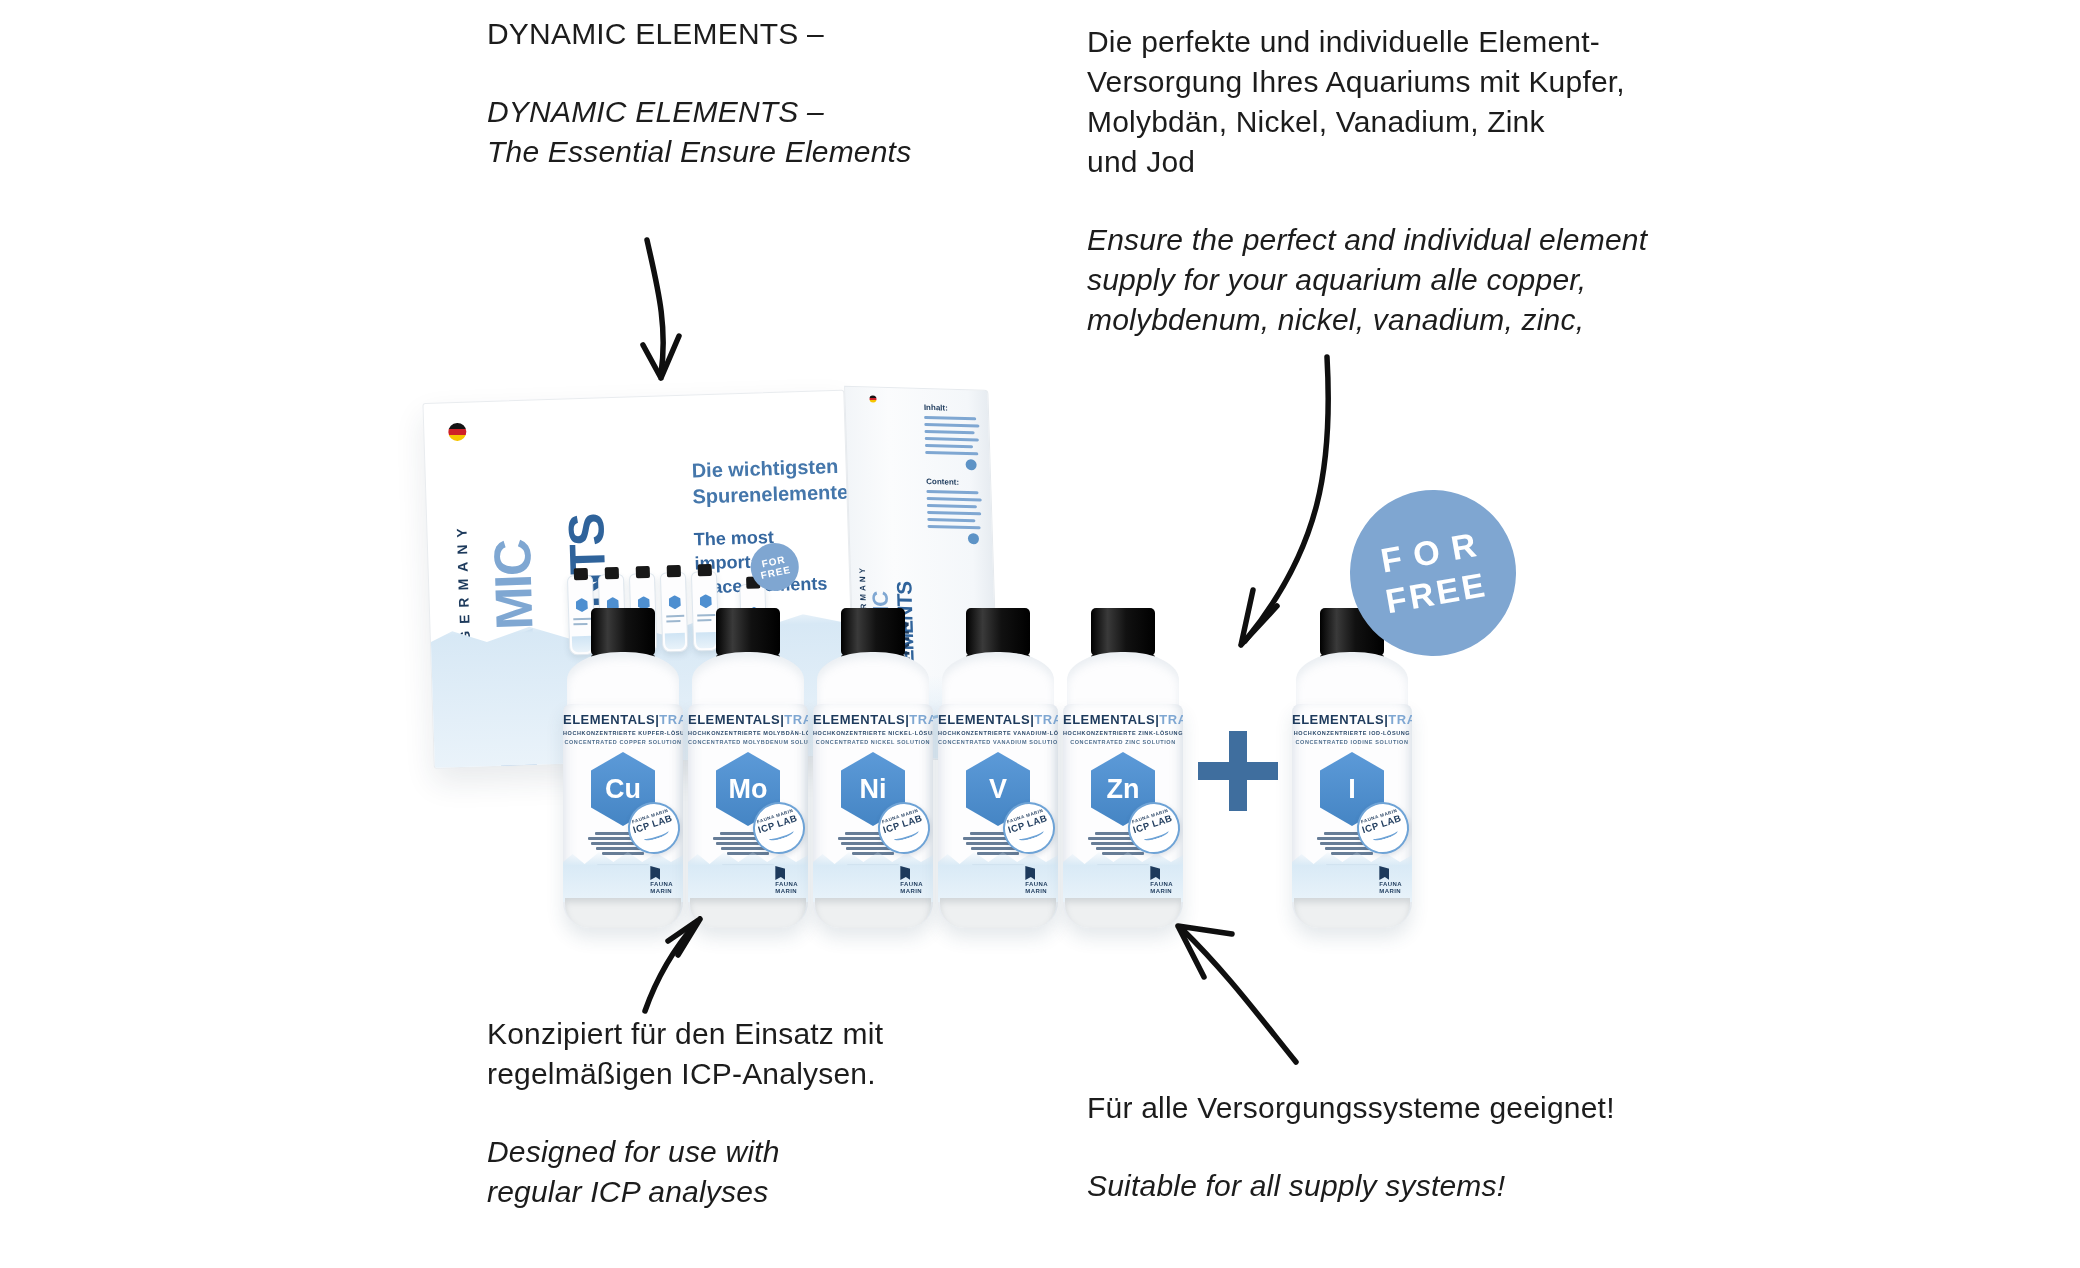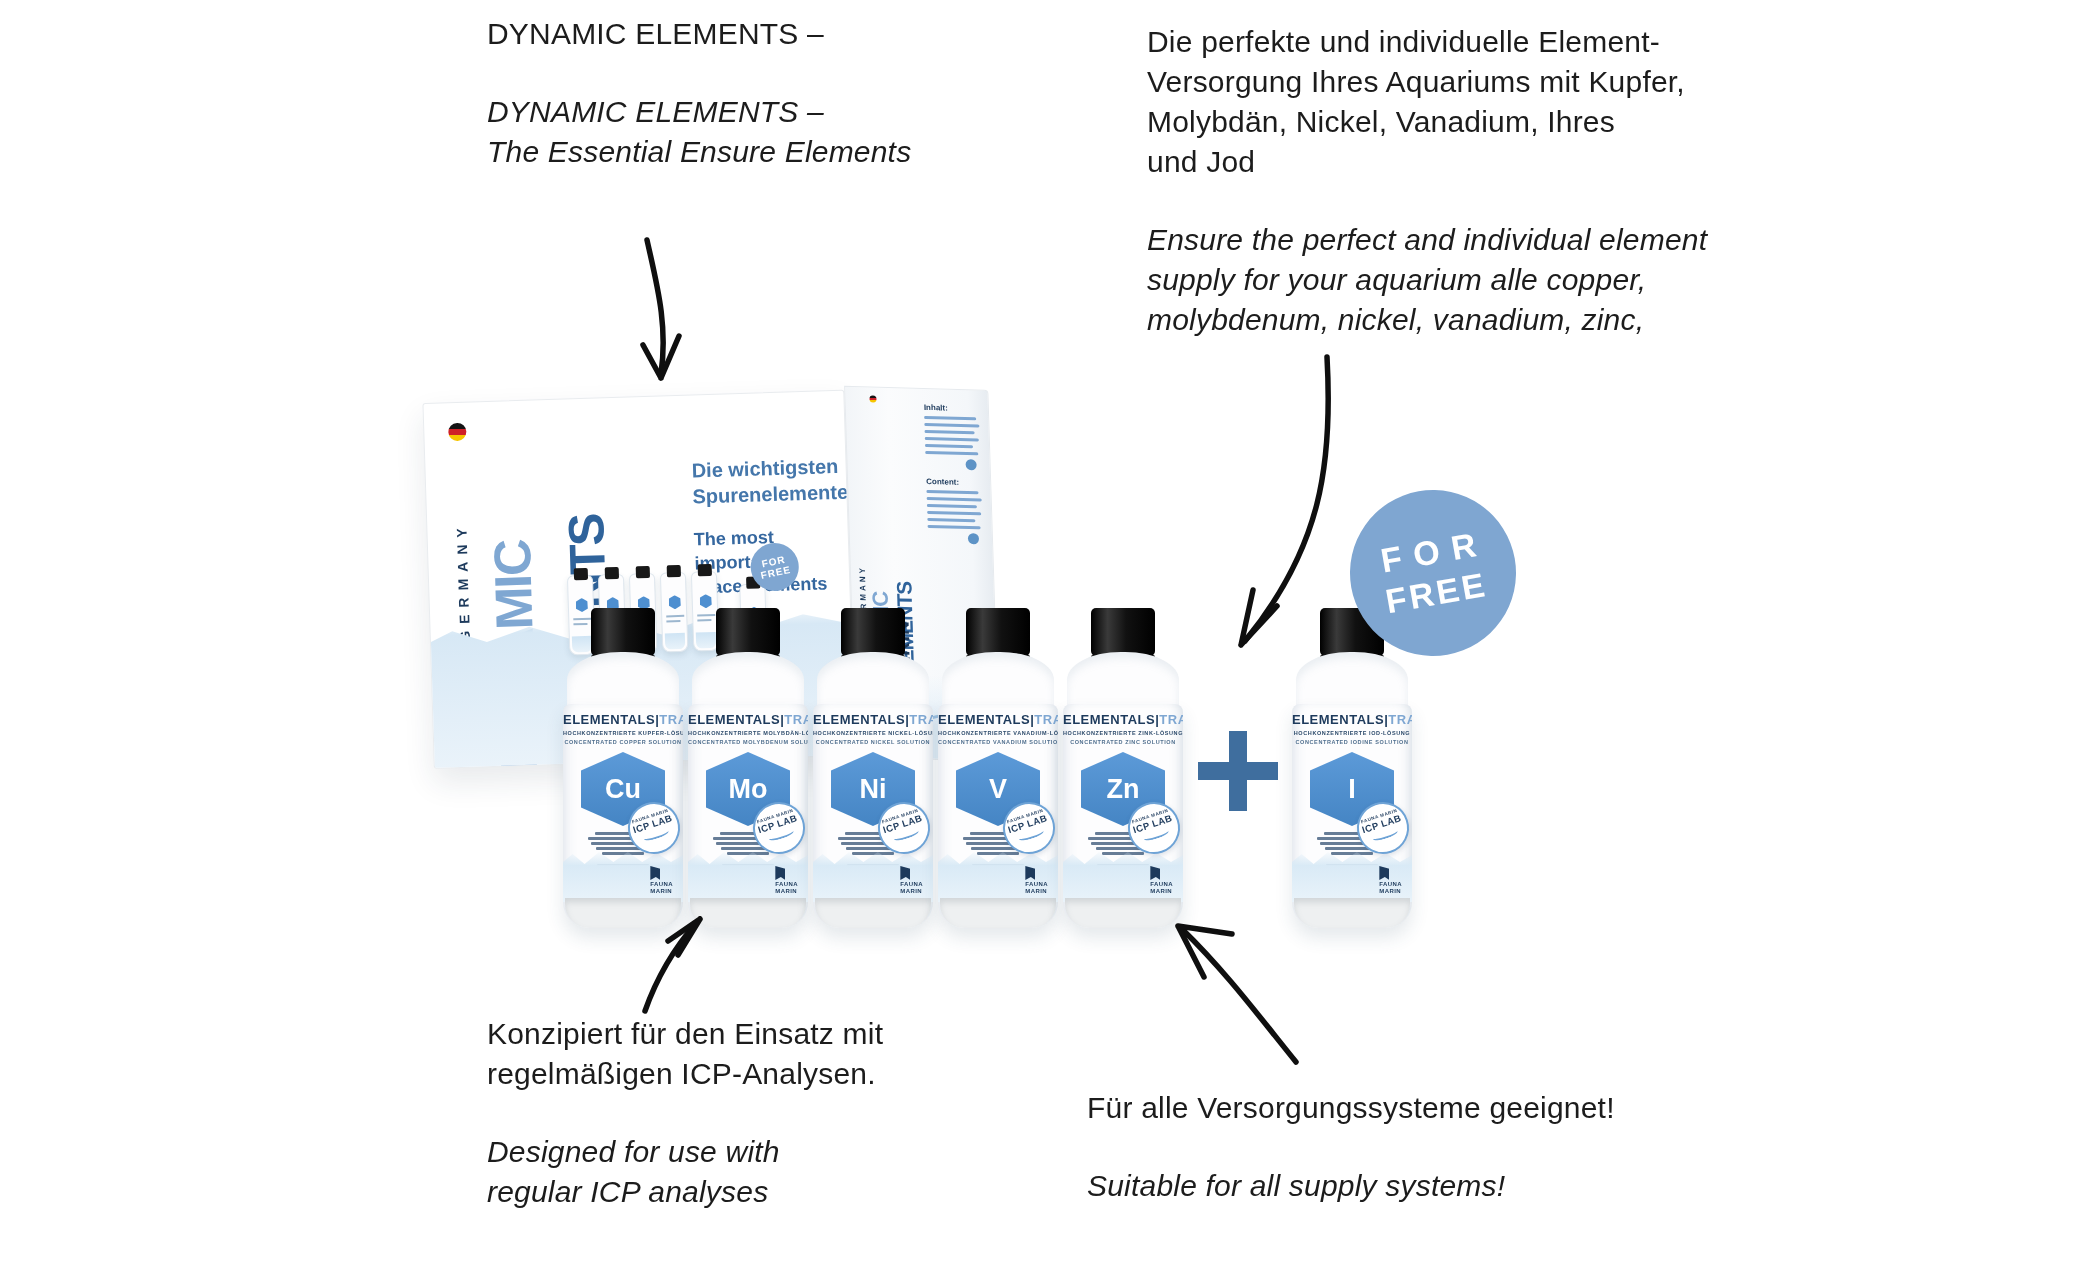--- a/index.html
+++ b/index.html
@@ -91,21 +91,21 @@
       border-radius:48% 48% 0 0; box-shadow:inset 0 6px 8px rgba(150,170,190,.18); }
   .body { position:absolute; left:0; top:96px; width:120px; height:224px; background:#fdfdfe;
       border-radius:8px 8px 26px 26px; overflow:hidden;
       box-shadow:inset 10px 0 12px -8px rgba(120,145,170,.25), inset -10px 0 12px -8px rgba(120,145,170,.3),
                  0 10px 18px rgba(40,70,100,.12); }
   .lbl-head { margin-top:8px; text-align:center; white-space:nowrap; font-weight:800; font-size:13px;
       letter-spacing:.5px; color:#1d3a5c; overflow:hidden; }
   .lbl-head .trace { color:#7fa7d2; font-weight:700; }
   .lbl-sub { text-align:center; white-space:nowrap; overflow:hidden; font-size:5.5px; letter-spacing:.6px;
       color:#2c4a6b; margin-top:3px; font-weight:700; }
-  .hex { position:relative; margin:7px auto 0; width:84px; height:74px;
+  .hex { position:relative; margin:7px auto 0; width:64px; height:74px;
       background:linear-gradient(to bottom,#5c9ad8,#4585c4);
       clip-path:polygon(50% 0,100% 25%,100% 75%,50% 100%,0 75%,0 25%);
       display:flex; align-items:center; justify-content:center; }
   .hex span { color:#fff; font-weight:700; font-size:27px; letter-spacing:0; }
   .icp { position:absolute; right:3px; top:98px; width:52px; height:52px; border:2px solid #6ea3d6;
       border-radius:50%; background:#fff; transform:rotate(-18deg); z-index:3; text-align:center;
       box-shadow:0 2px 5px rgba(40,70,100,.15); }
   .icp .fm { font-size:4.5px; font-weight:700; color:#1d3a5c; letter-spacing:.6px; margin-top:9px; }
   .icp .lab { font-size:9.5px; font-weight:800; color:#1d3a5c; letter-spacing:.4px; }
   .icp .wave { width:26px; height:8px; margin:2px auto 0; border-bottom:2px solid #6ea3d6; border-radius:50%; }
@@ -140,24 +140,24 @@
 
 <div class="canvas">
 
   <div class="tb" style="left:487px; top:14px;">
     <p>DYNAMIC ELEMENTS –</p>
     <div class="gap"></div>
     <p class="en">DYNAMIC ELEMENTS –</p>
     <p class="en">The Essential Ensure Elements</p>
   </div>
 
-  <div class="tb" style="left:1147px; top:22px;">
+  <div class="tb" style="left:1087px; top:22px;">
     <p>Die perfekte und individuelle Element-</p>
     <p>Versorgung Ihres Aquariums mit Kupfer,</p>
-    <p>Molybdän, Nickel, Vanadium, Ihres</p>
+    <p>Molybdän, Nickel, Vanadium, Zink</p>
     <p>und Jod</p>
     <div class="gap"></div>
     <p class="en">Ensure the perfect and individual element</p>
     <p class="en">supply for your aquarium alle copper,</p>
     <p class="en">molybdenum, nickel, vanadium, zinc,</p>
   </div>
 
   <div class="tb" style="left:1087px; top:1088px;">
     <p>Für alle Versorgungssysteme geeignet!</p>
     <div class="gap"></div>

